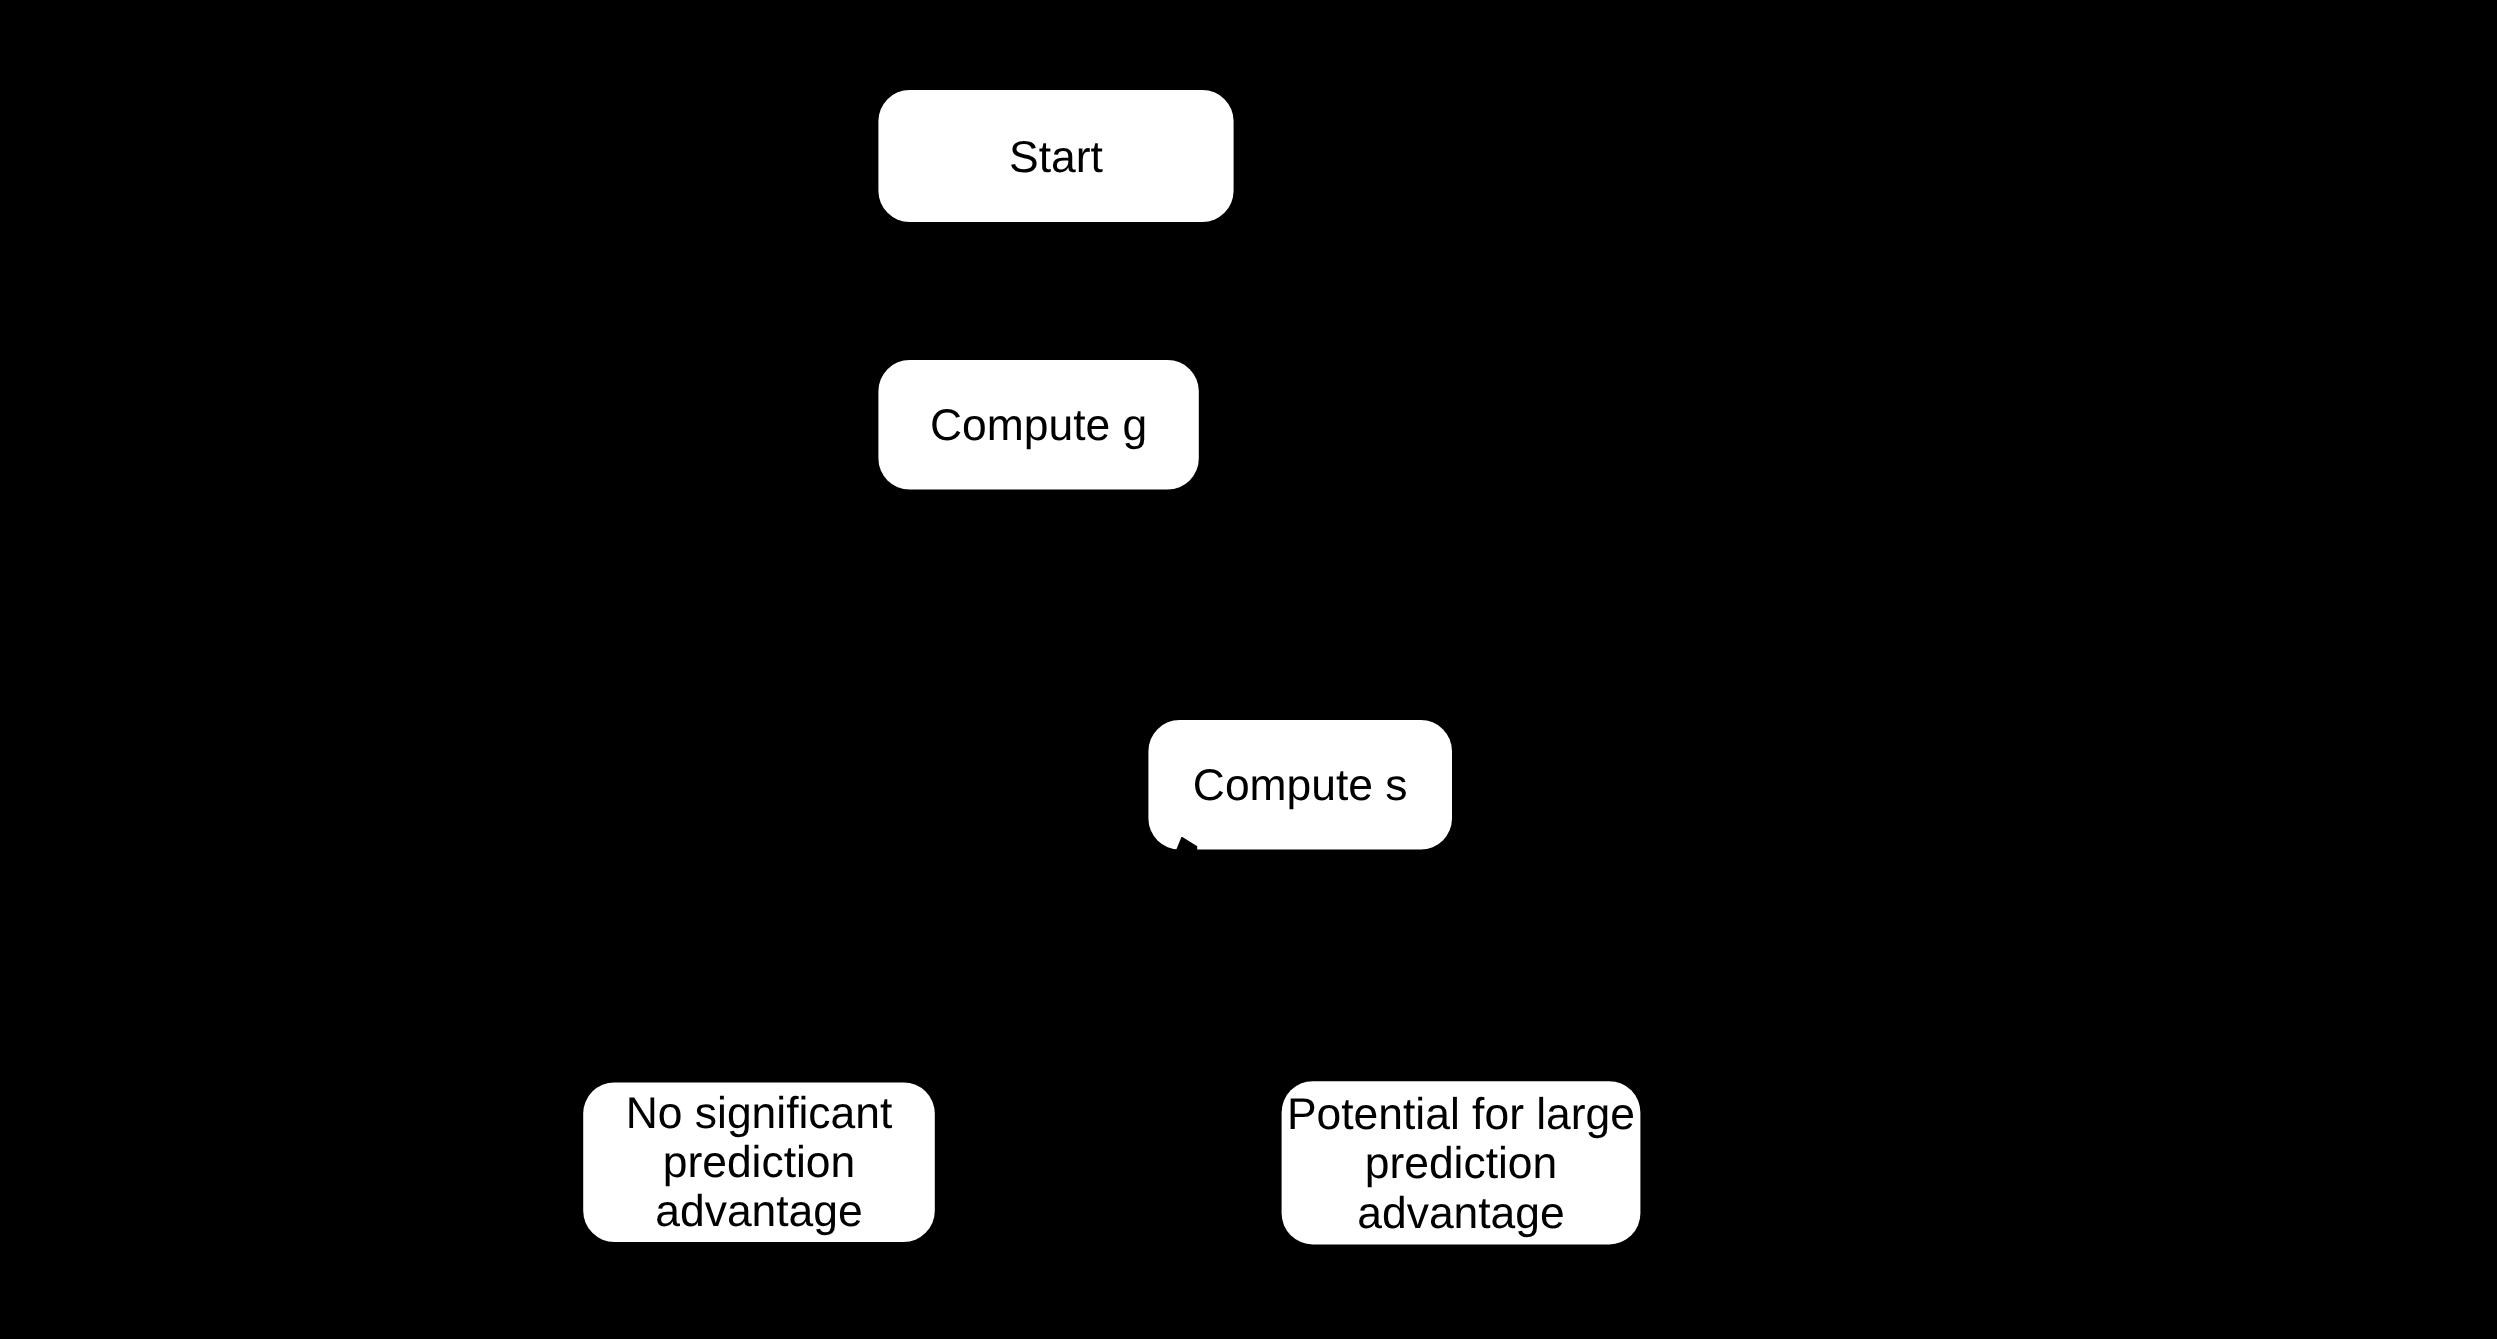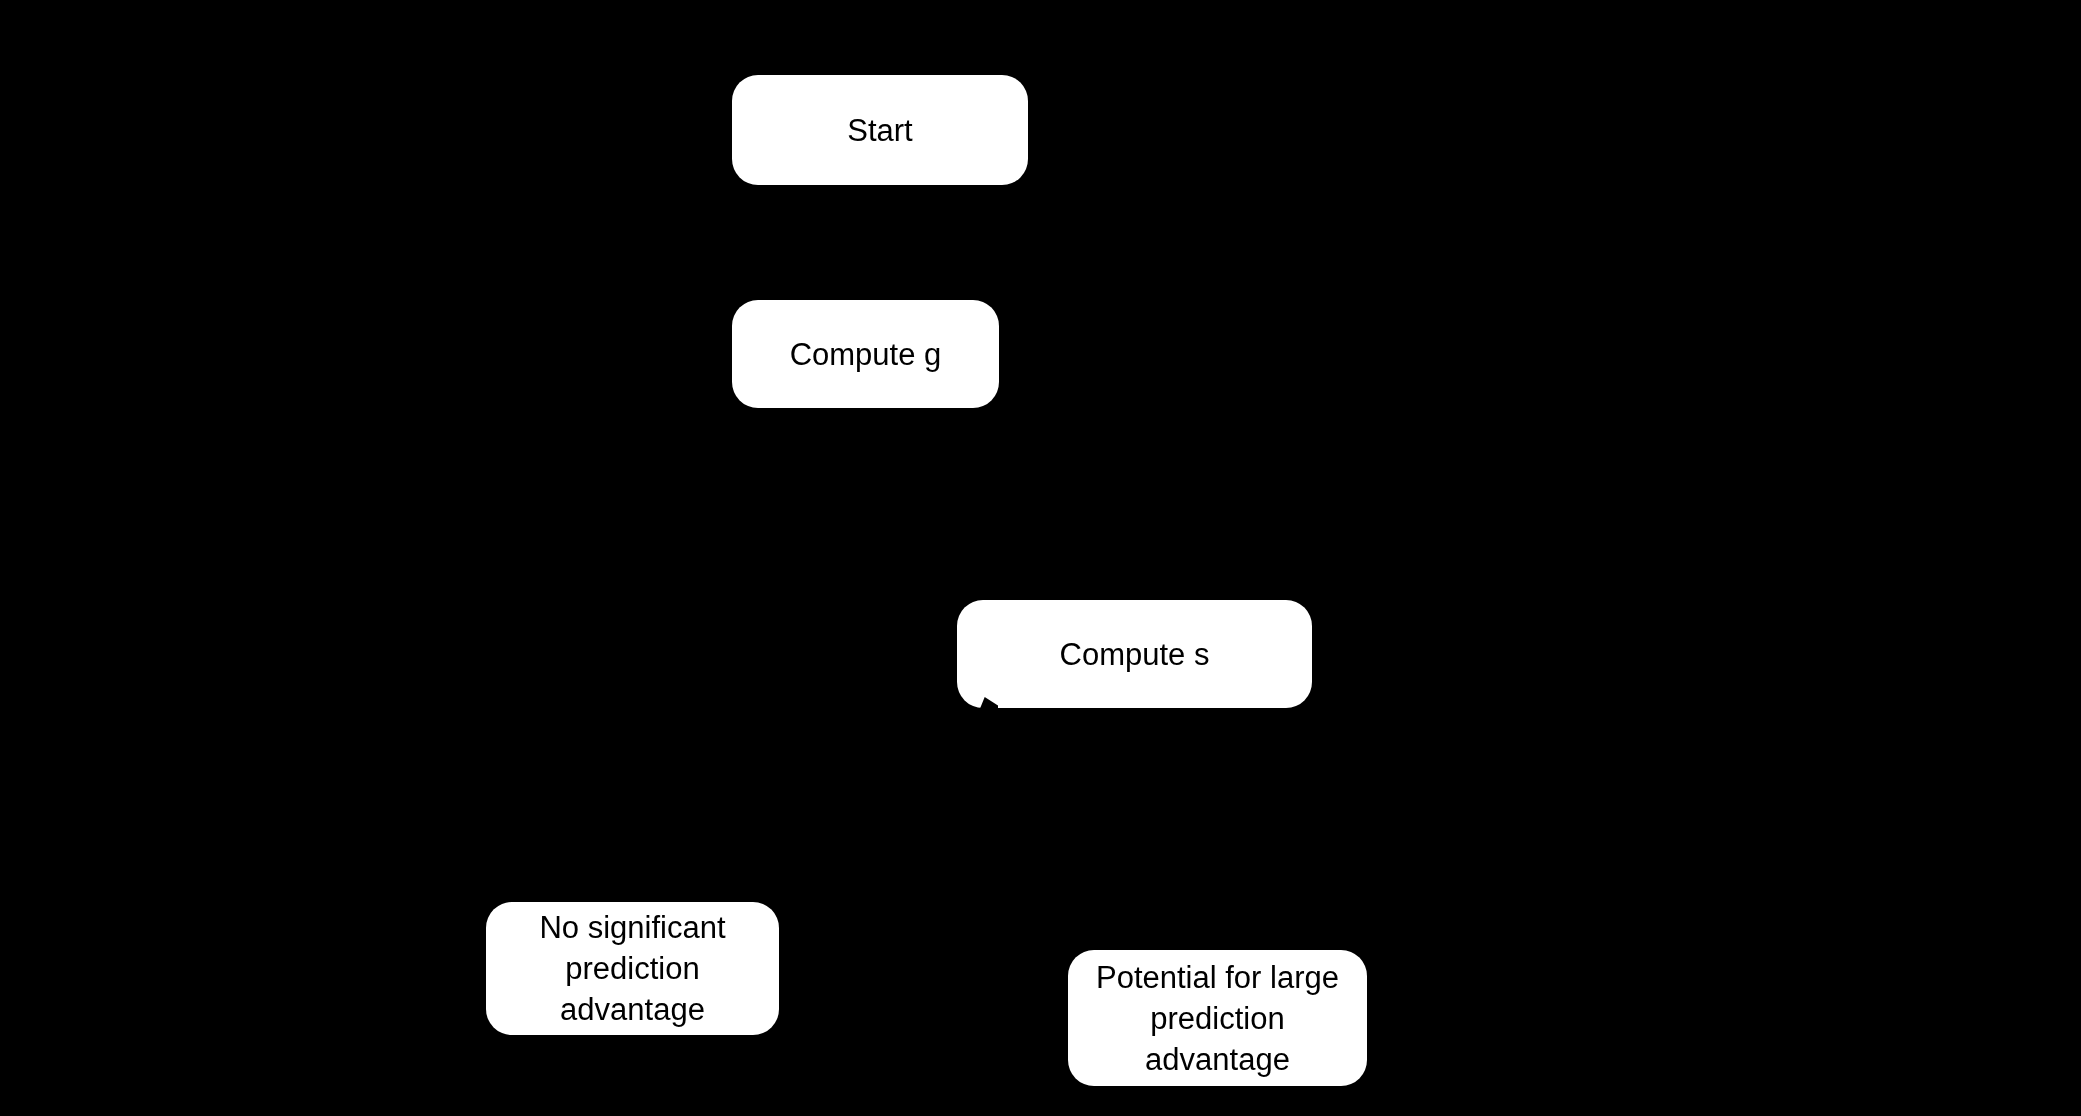--- a/index.html
+++ b/index.html
@@ -17,32 +17,32 @@
   }
   .node {
     position: absolute;
     background: #ffffff;
     border-radius: 26px;
     color: #000000;
     display: flex;
     align-items: center;
     justify-content: center;
     text-align: center;
-    font-size: 31px;
+    font-size: 37px;
     line-height: 41px;
     white-space: nowrap;
   }
   .node .label-line { display: block; }
   
   .node-start      { left: 732px;  top: 75px;  width: 296px; height: 110px; }
   .node-compute-g  { left: 732px;  top: 300px; width: 267px; height: 108px; }
   .node-compute-d  { left: 507px;  top: 602px; width: 295px; height: 106px; }
-  .node-compute-s  { left: 957px;  top: 600px; width: 355px; height: 108px; }
+  .node-compute-s  { left: 957px;  top: 600px; width: 253px; height: 108px; }
   .node-outcome-neg { left: 486px;  top: 902px; width: 293px; height: 133px; border-radius: 26px; }
-  .node-outcome-pos { left: 1068px; top: 950px; width: 299px; height: 136px; }
+  .node-outcome-pos { left: 1068px; top: 901px; width: 299px; height: 136px; }
   
   .arrowhead-artifact {
     position: absolute;
     left: 979px;
     top: 697px;
     width: 19px;
     height: 14px;
     background: #000000;
     clip-path: polygon(0% 100%, 30% 0%, 100% 60%, 100% 100%);
   }

